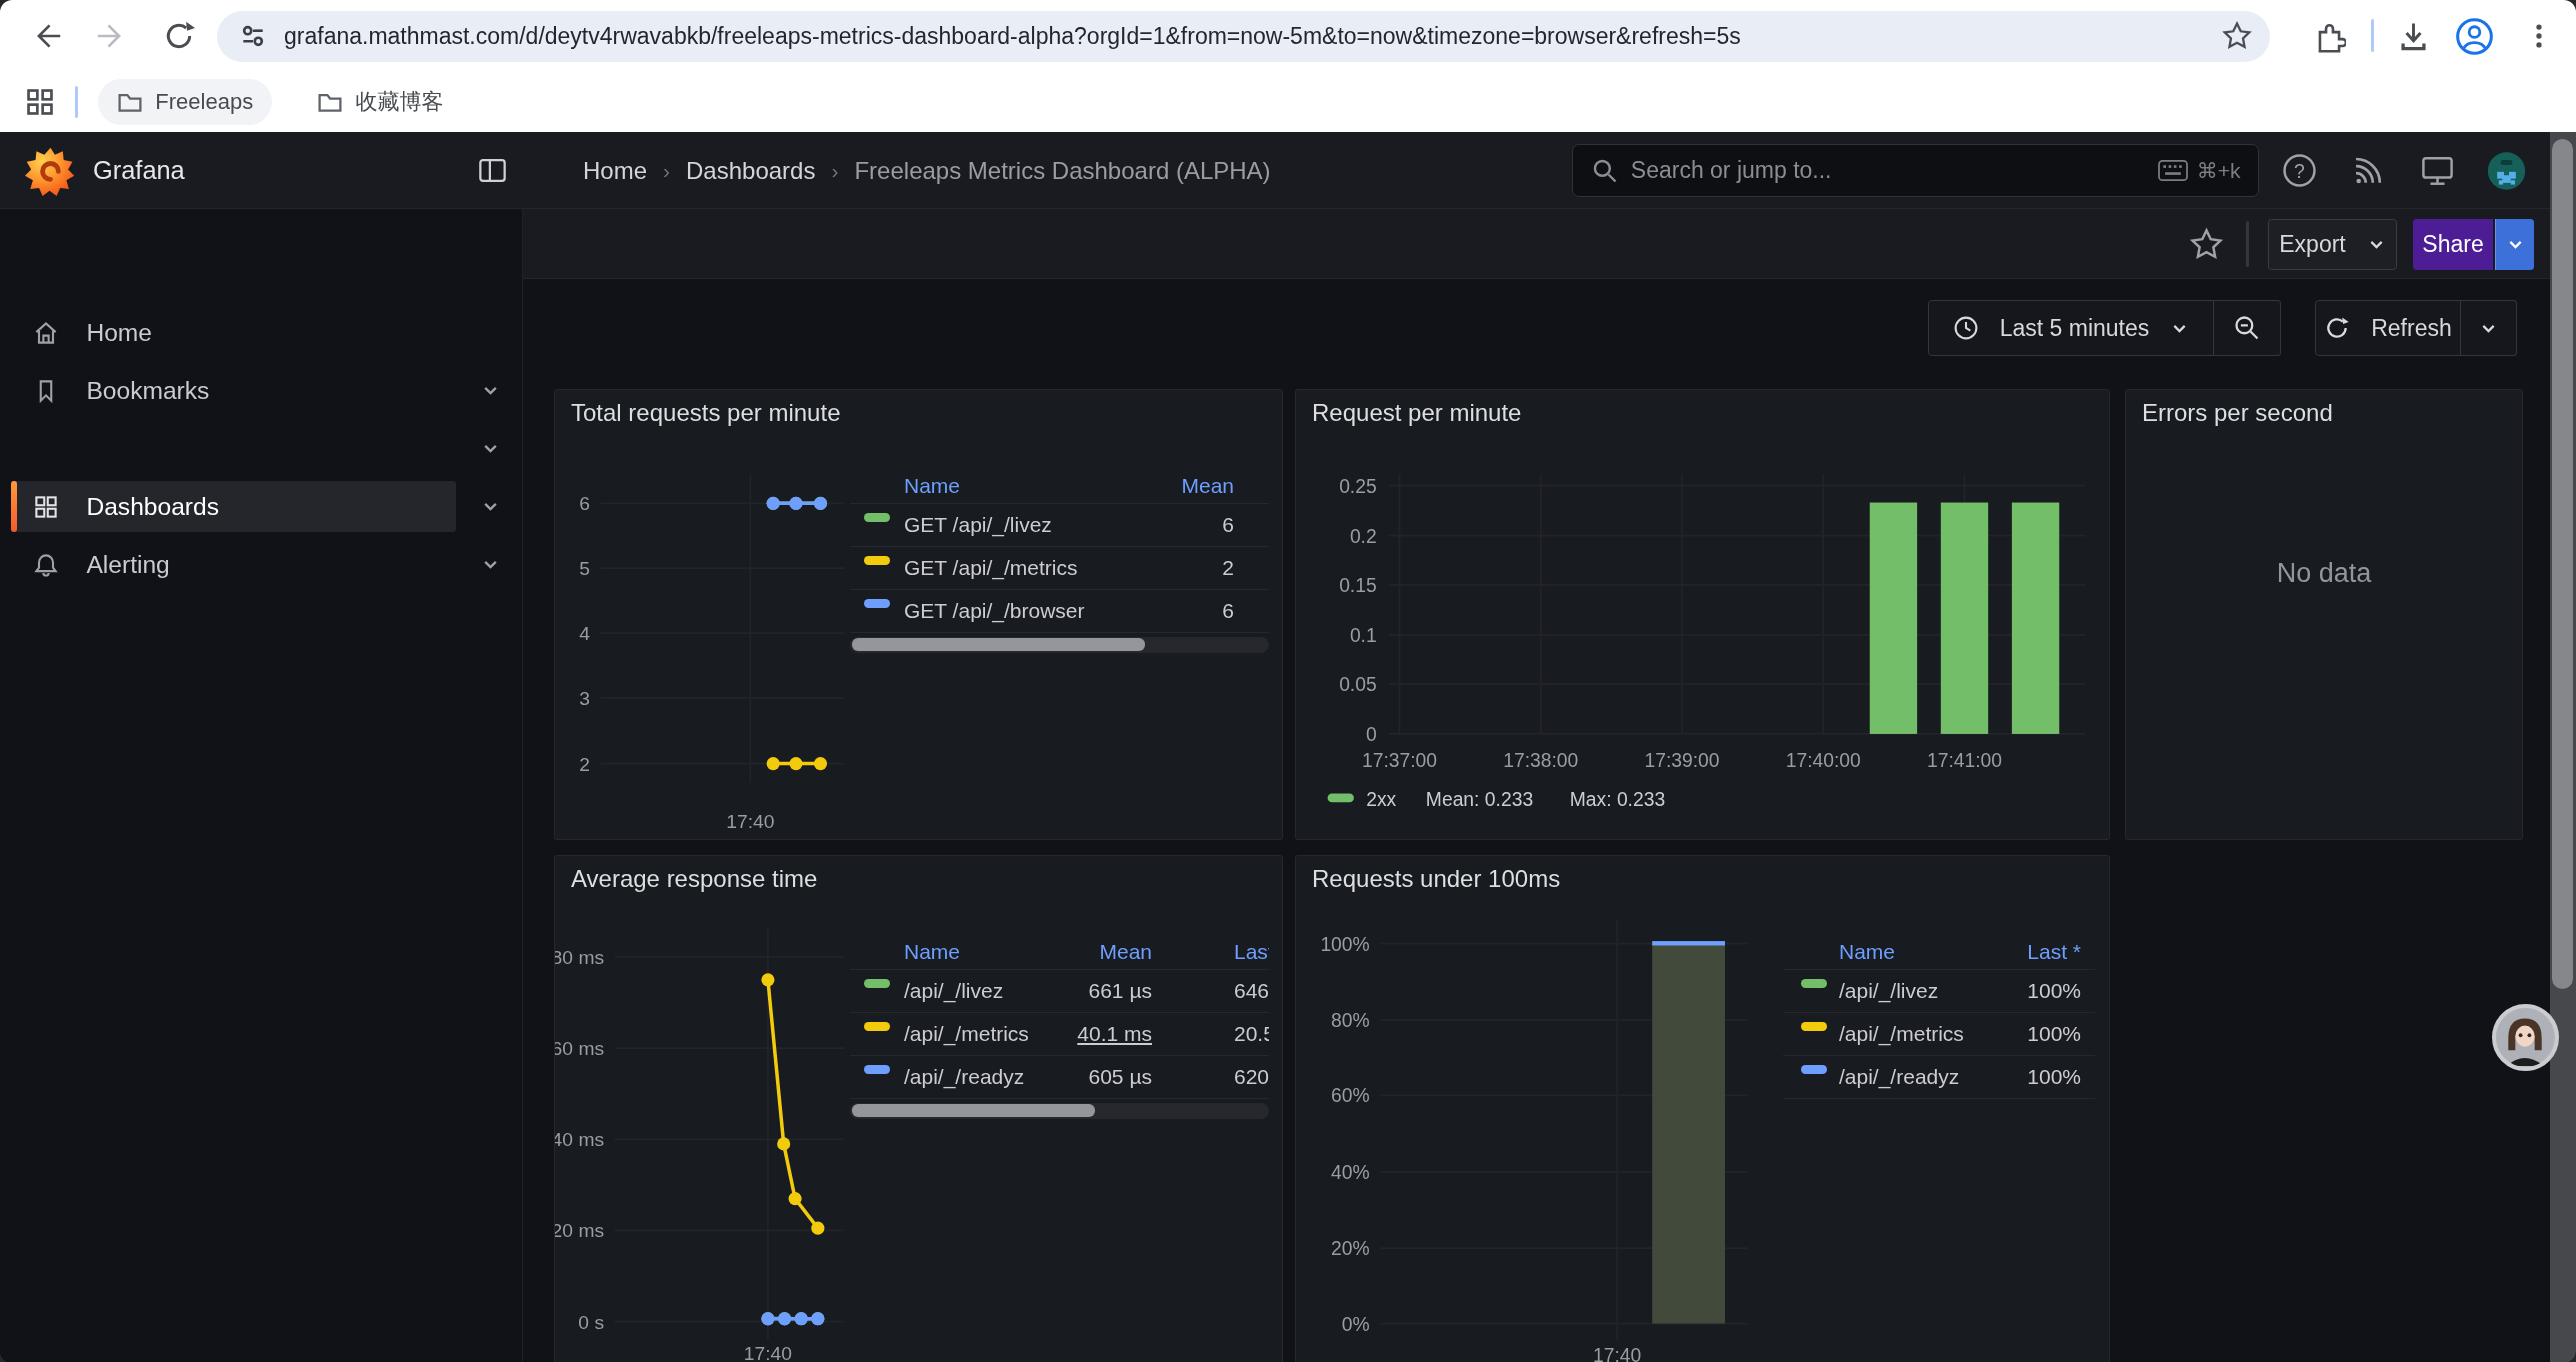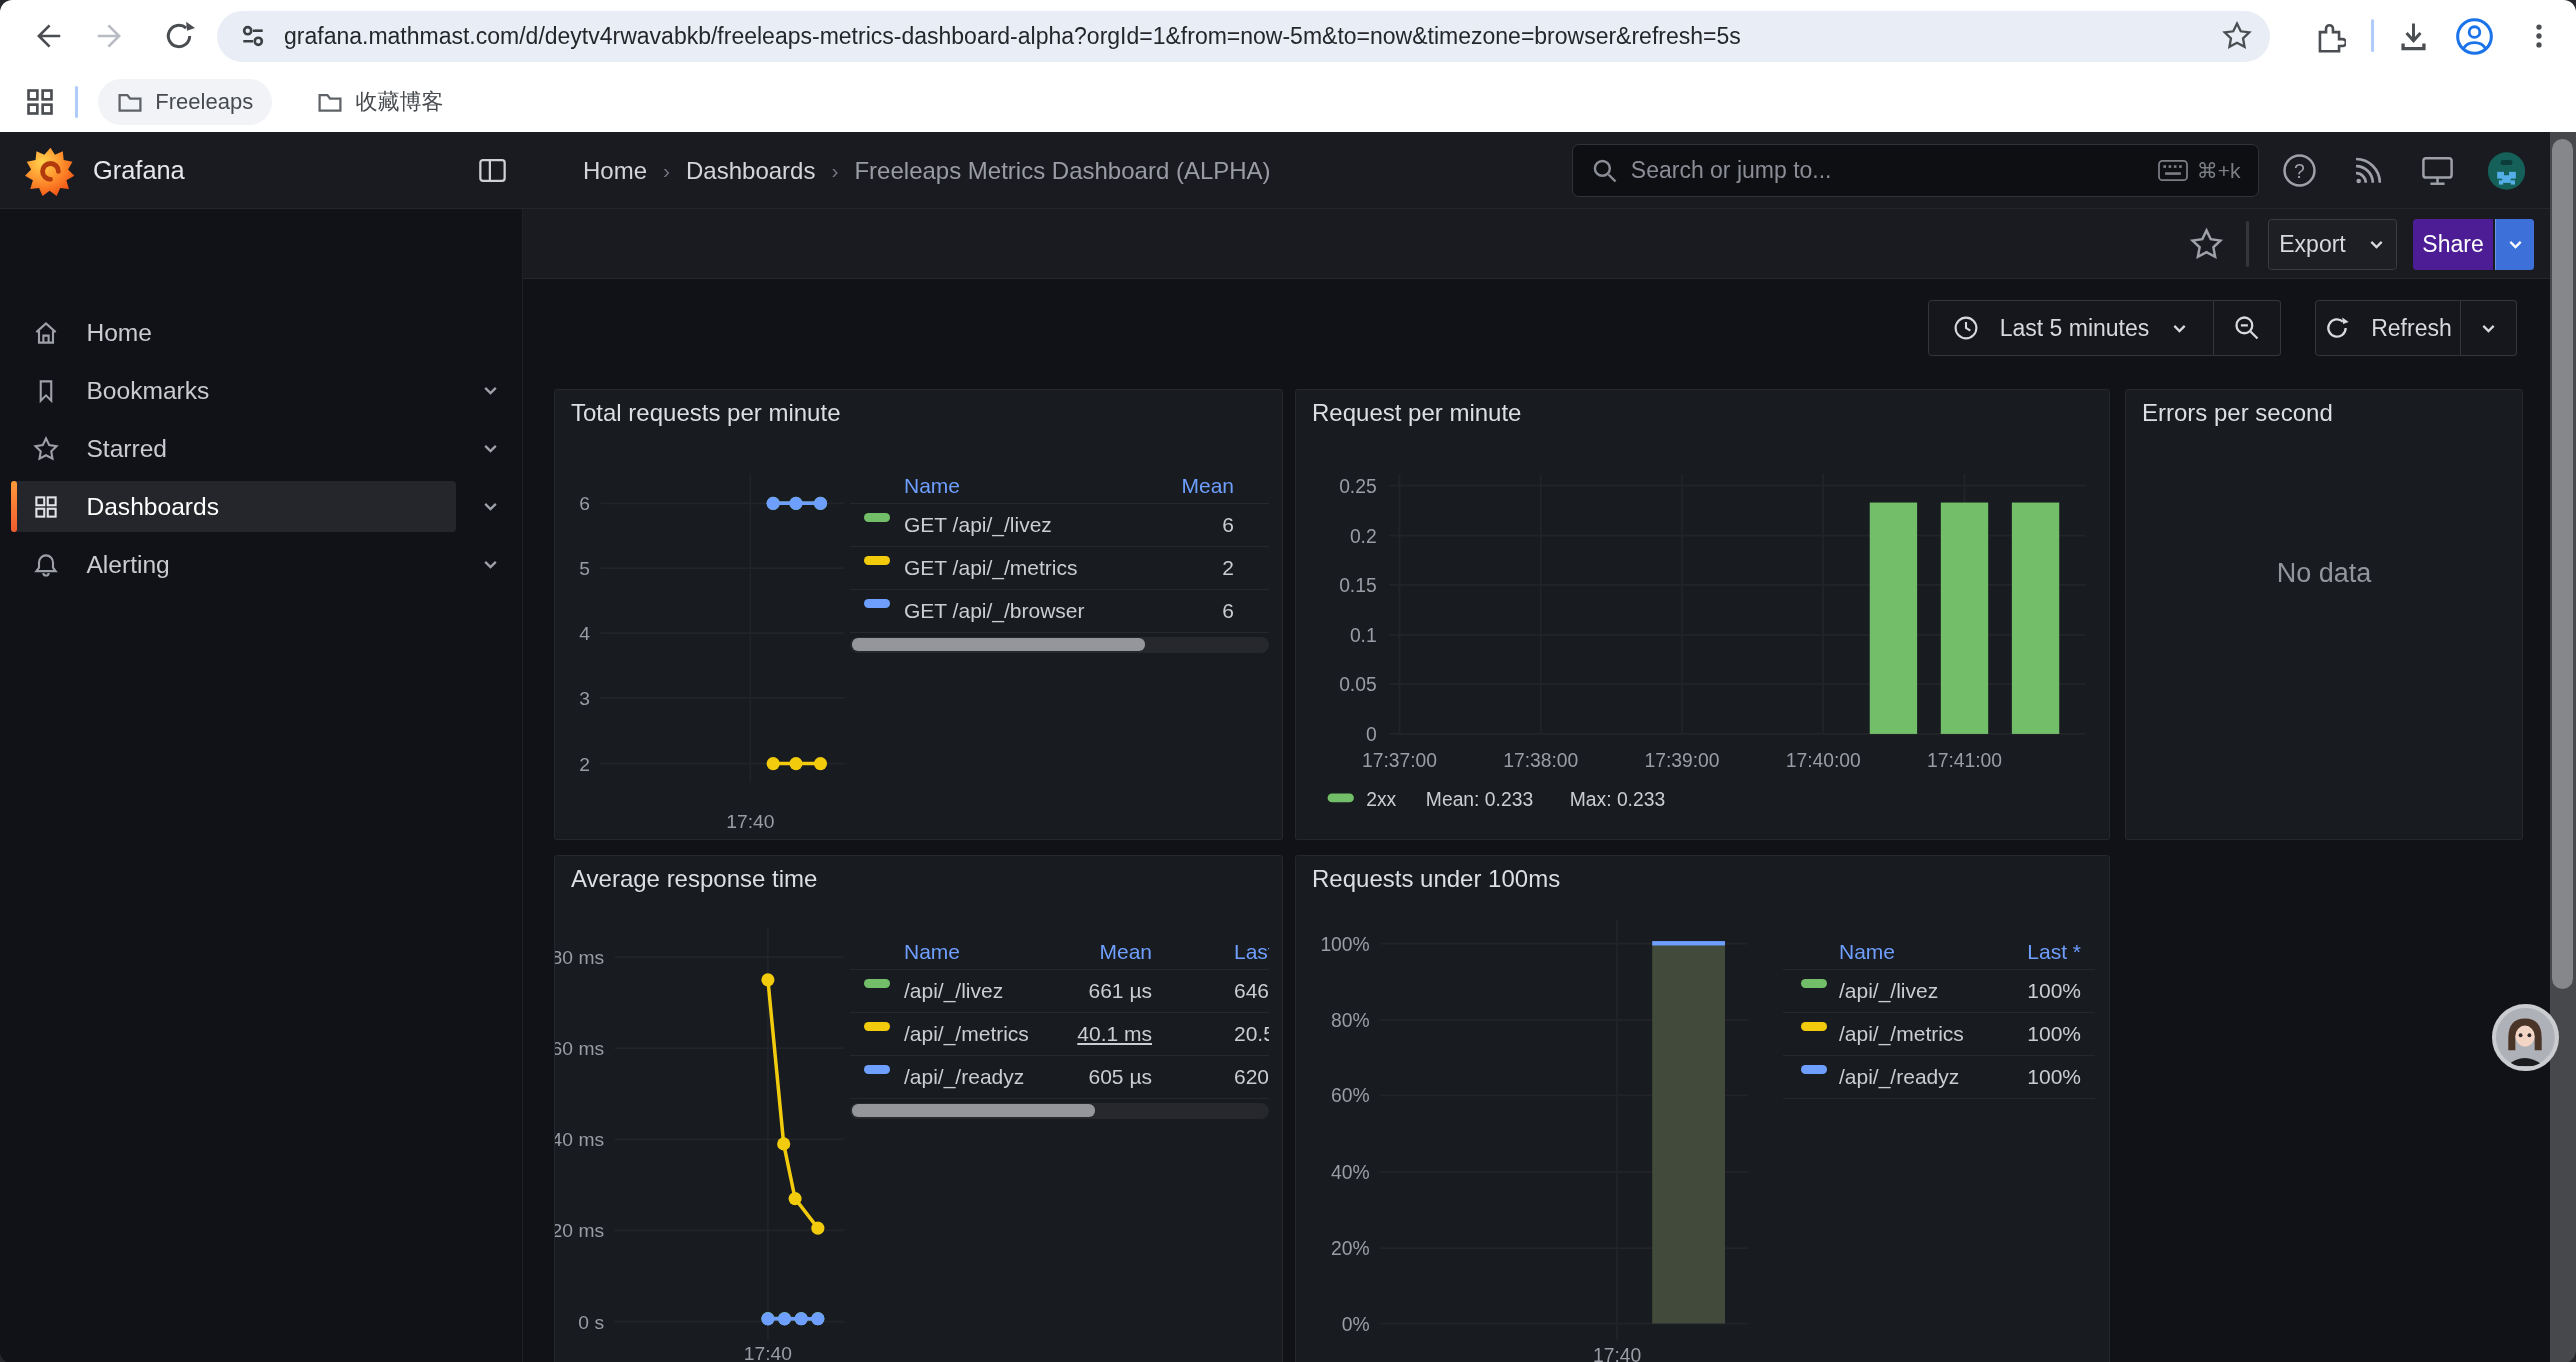--- a/index.html
+++ b/index.html
@@ -309,26 +309,20 @@
           <svg class="sic" viewBox="0 0 32 32" fill="none" stroke="currentColor" stroke-width="2.4">
             <path d="M10 5 H22 V27 L16 21 10 27 Z"></path>
           </svg>
           <span>Bookmarks</span>
         </div>
         <span class="schev" style="top: 164px;">
           <svg width="23" height="23" viewBox="0 0 26 26">
             <path d="M7 10 l6 6 6 -6" fill="none" stroke="#9fa1a8" stroke-width="2.6"></path>
           </svg>
         </span>
-        <div class="srow" style="top: 214px;">
-          <svg class="sic" viewBox="0 0 32 32" fill="none" stroke="currentColor" stroke-width="2.4">
-            <path d="M16 4 l3.7 7.6 8.3 1.2 -6 5.9 1.4 8.3 L16 23.1 8.6 27 10 18.7 4 12.8 l8.3 -1.2 Z"></path>
-          </svg>
-          <span>Starred</span>
-        </div>
         <span class="schev" style="top: 222px;">
           <svg width="23" height="23" viewBox="0 0 26 26">
             <path d="M7 10 l6 6 6 -6" fill="none" stroke="#9fa1a8" stroke-width="2.6"></path>
           </svg>
         </span>
         <div class="srow active" style="top: 272px;">
           <span class="bar"></span>
           <svg class="sic" viewBox="0 0 32 32" fill="none" stroke="currentColor" stroke-width="2.4">
             <rect x="5" y="5" width="9" height="9"></rect>
             <rect x="18" y="5" width="9" height="9"></rect>

